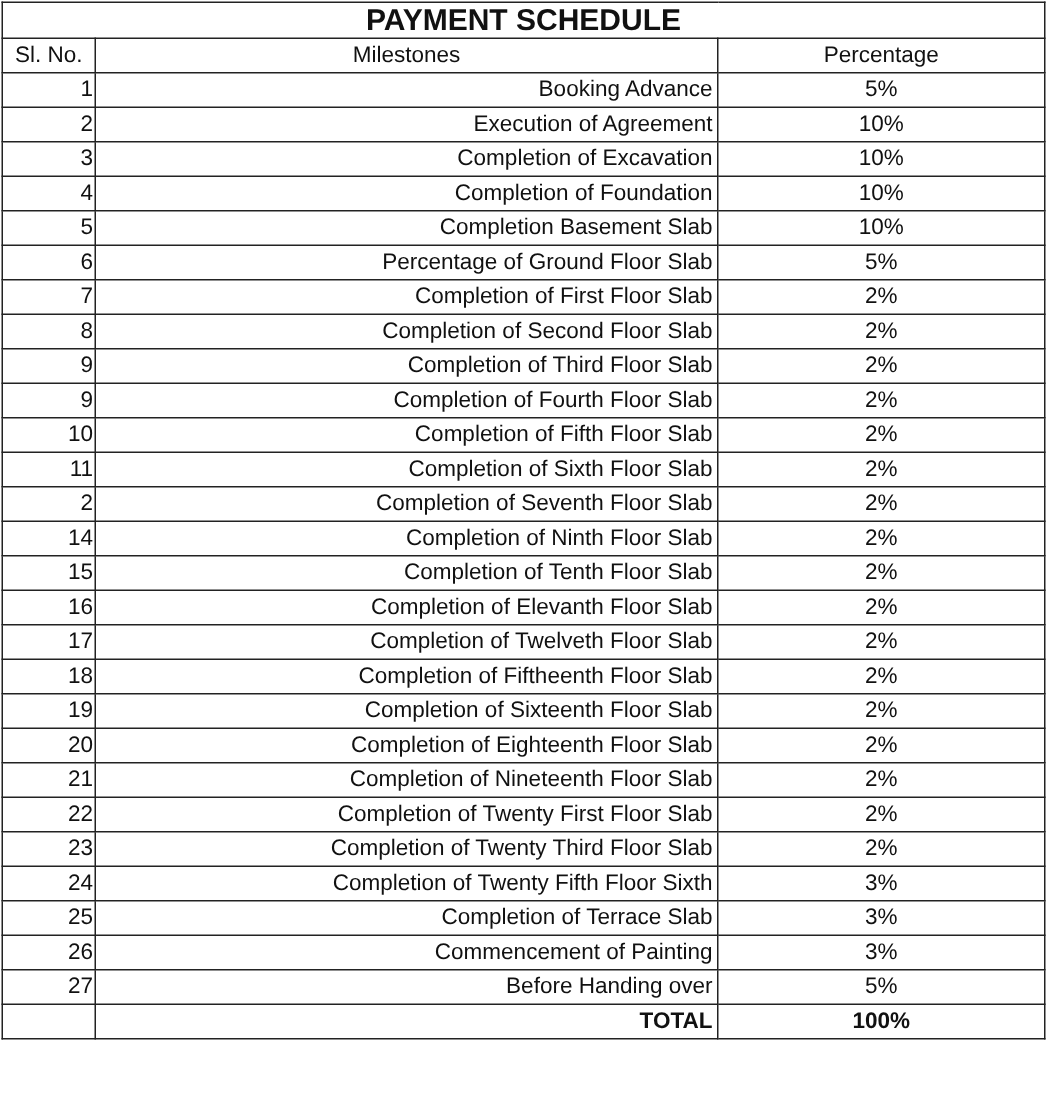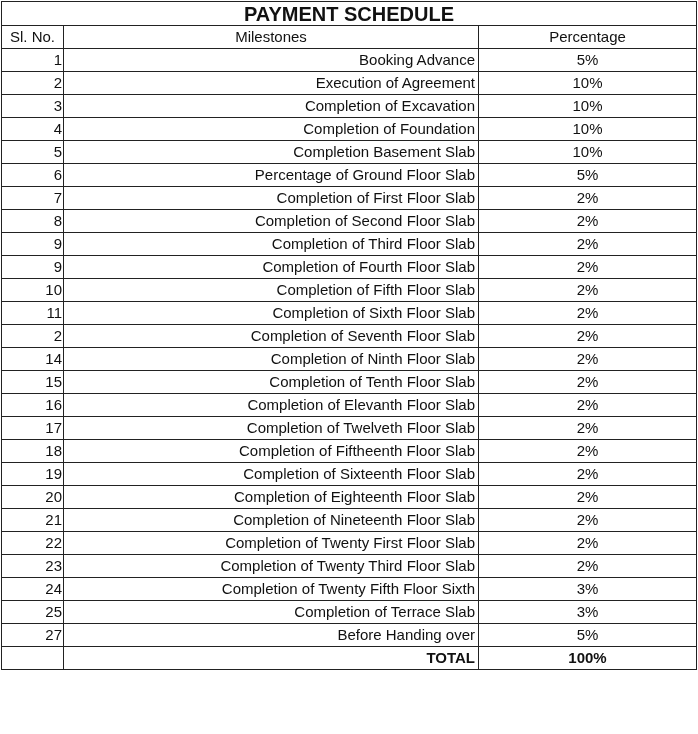--- a/index.html
+++ b/index.html
@@ -180,20 +180,25 @@
           <td class="sl">24</td>
           <td class="ms">Completion of Twenty Fifth Floor Sixth</td>
           <td class="pc">3%</td>
         </tr>
         <tr>
           <td class="sl">25</td>
           <td class="ms">Completion of Terrace Slab</td>
           <td class="pc">3%</td>
         </tr>
         <tr>
+          <td class="sl">26</td>
+          <td class="ms">Commencement of Painting</td>
+          <td class="pc">3%</td>
+        </tr>
+        <tr>
           <td class="sl">27</td>
           <td class="ms">Before Handing over</td>
           <td class="pc">5%</td>
         </tr>
       </tbody>
     <tfoot>
       <tr class="total">
         <td class="sl"></td>
         <td class="ms">TOTAL</td>
         <td class="pc">100%</td>

